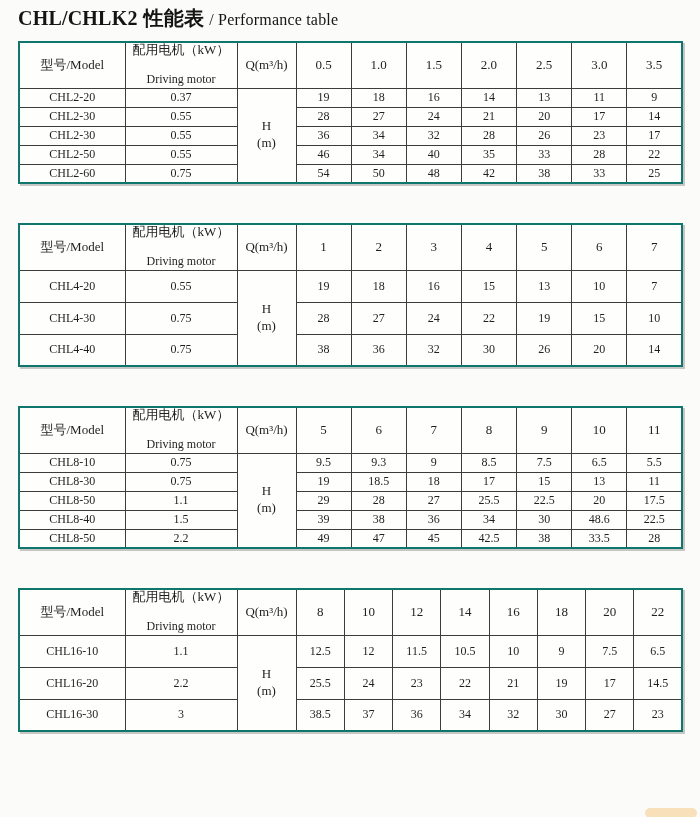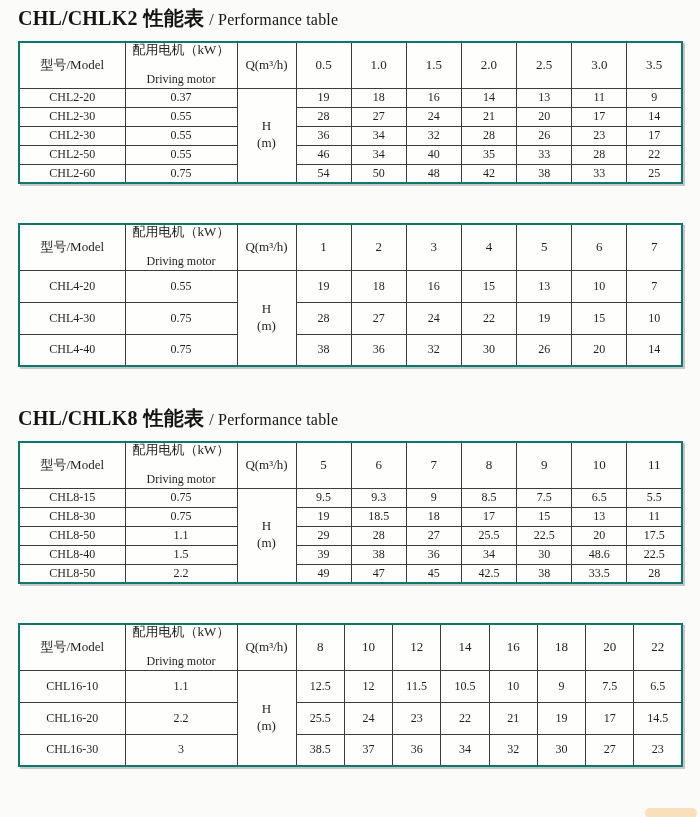--- a/index.html
+++ b/index.html
@@ -240,23 +240,20 @@
             <td class="c-val">30</td>
             <td class="c-val">26</td>
             <td class="c-val">20</td>
             <td class="c-val">14</td>
           </tr>
         </tbody>
       </table>
   </section>
 
   <section class="perf-section">
-    <h2 class="title">
-      <span class="t-series">CHL/CHLK8</span><span class="t-zh">性能表</span><span class="t-en">/ Performance table</span>
-    </h2>
     <table class="perf short">
         <colgroup>
           <col style="width: 106px;">
           <col style="width: 112px;">
           <col style="width: 59px;">
           <col style="width: 55.1429px;">
           <col style="width: 55.1429px;">
           <col style="width: 55.1429px;">
           <col style="width: 55.1429px;">
           <col style="width: 55.1429px;">
@@ -275,21 +272,21 @@
             <th class="c-val">6</th>
             <th class="c-val">7</th>
             <th class="c-val">8</th>
             <th class="c-val">9</th>
             <th class="c-val">10</th>
             <th class="c-val">11</th>
           </tr>
         </thead>
         <tbody>
           <tr>
-            <td class="c-model">CHL8-15</td>
+            <td class="c-model">CHL8-10</td>
             <td class="c-motor">0.75</td>
             <td class="h-cell" rowspan="5">
               <div>H</div>
               <div>(m)</div>
             </td>
             <td class="c-val">9.5</td>
             <td class="c-val">9.3</td>
             <td class="c-val">9</td>
             <td class="c-val">8.5</td>
             <td class="c-val">7.5</td>

